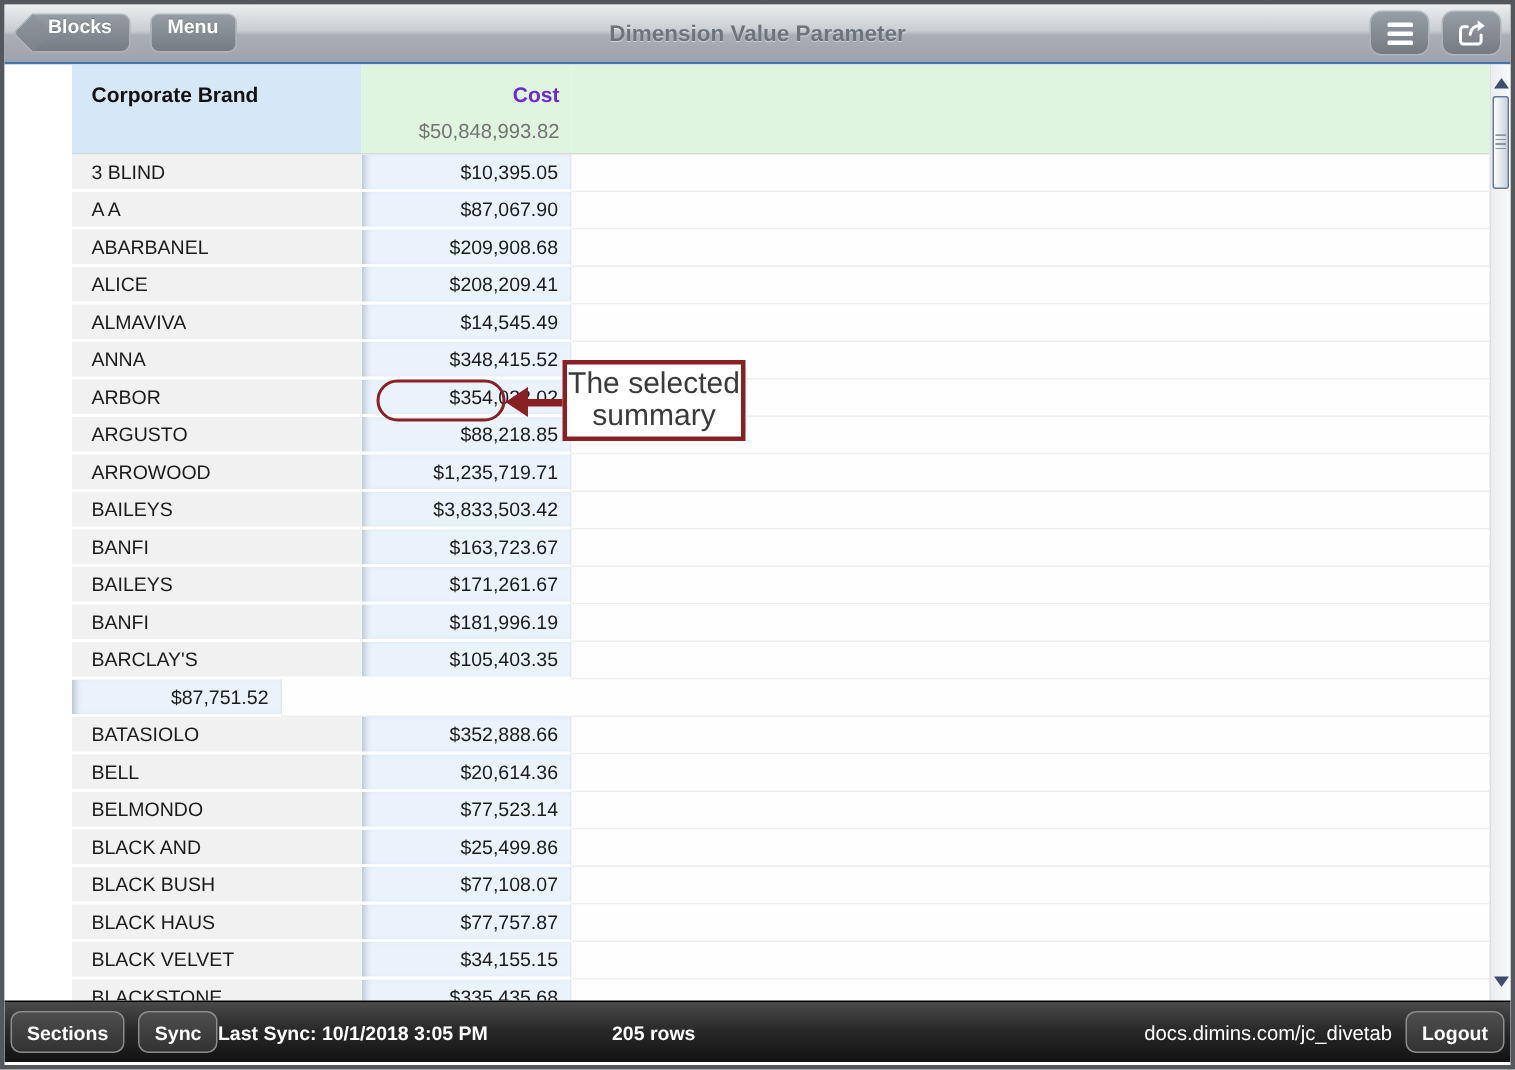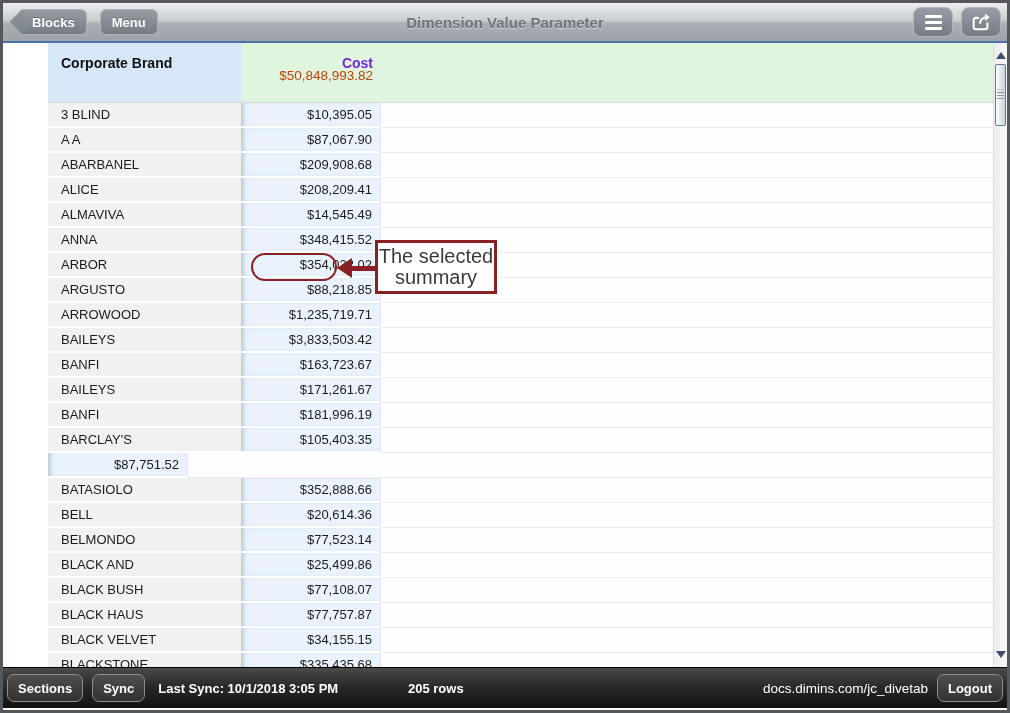--- a/index.html
+++ b/index.html
@@ -4,21 +4,21 @@
 <style>
   * { margin:0; padding:0; box-sizing:border-box; }
   body { background:#dcdcdc; font-family:"Liberation Sans", sans-serif; }
   .app { position:relative; width:1010px; height:713px; border:3px solid #54585c;
          background:#fff; overflow:hidden; }
 
   
   .topbar { position:relative; height:40px;
     background:linear-gradient(to bottom,#eceeef 0%,#c9cdd1 46%,#a9afb5 54%,#9da3a9 100%);
     border-bottom:2px solid #4a74a8; display:flex; align-items:center; }
-  .tb-btn { position:relative; height:26px; display:flex; align-items:center; padding:0 11px;
+  .tb-btn { position:relative; height:26px; display:flex; padding:0 11px;
     background:linear-gradient(to bottom,#959ca3,#757c84); border:1px solid #afb4b9;
     border-radius:6px; color:#fff; font-weight:bold; font-size:13px;
     text-shadow:0 -1px 0 rgba(0,0,0,.25); cursor:pointer; }
   .tb-btn.back { margin-left:17px; border-top-left-radius:3px; border-bottom-left-radius:3px; }
   .tb-btn.back::before { content:""; position:absolute; left:-9px; top:50%; width:18px; height:18px;
     transform:translateY(-50%) rotate(45deg); background:linear-gradient(135deg,#8f969d,#7b828a);
     border-left:1px solid #afb4b9; border-bottom:1px solid #afb4b9; border-radius:0 0 0 4px; z-index:-0; }
   .tb-btn.menu { margin-left:13px; }
   .tb-btn span { position:relative; z-index:1; }
   .tb-title { position:absolute; left:0; right:0; text-align:center; font-size:15px; font-weight:bold;
@@ -32,21 +32,21 @@
   .hamburger i { display:block; width:17px; height:3px; background:#fff; border-radius:1px; }
 
   
   .content { position:relative; height:624px; overflow:hidden; background:#fff; }
   .table-wrap { position:absolute; left:0; top:0; right:14px; bottom:0; overflow:hidden;margin-left:45px; }
   .thead { position:relative; display:flex; height:60px; border-bottom:1px solid #d9d9d9; }
   .th-brand { width:193px; background:#d6e7f8; font-weight:bold; font-size:14px; color:#111;
     padding:12px 0 0 13px; }
   .th-cost { position:relative; width:140px; background:#e0f5de; }
   .th-cost .lbl { position:absolute; top:12px; right:8px; font-weight:bold; font-size:14px; color:#6d28d9;text-align:center; }
-  .th-cost .total { position:absolute; bottom:19px; right:8px; font-size:13.5px; color:#c2410c; }
+  .th-cost .total { position:absolute; bottom:7px; right:8px; font-size:13.5px; color:#737373; }
   .th-fill { flex:1; background:#e0f5de; }
   .trow { display:flex; height:25px; }
   .cell { font-size:13px; color:#1b1b1b; line-height:23px; }
   .c-brand { width:193px; background:#f1f1f1; border-bottom:2px solid #ffffff; padding-left:13px;
     white-space:nowrap; overflow:hidden; }
   .c-cost { width:140px; background:#eaf3fc; border-bottom:2px solid #ffffff; text-align:right;
     padding-right:8px; box-shadow:inset 5px 0 5px -3px rgba(130,148,166,.55);
     border-right:1px solid #dfe6ec; }
   .c-fill { flex:1; background:#fefefe; border-bottom:1px solid #ededed; }
 
@@ -77,21 +77,21 @@
 
   
   .footer { position:relative; height:41px; display:flex; align-items:center;
     background:linear-gradient(to bottom,#4a4a4a 0%,#2a2a2a 45%,#121212 100%);
     border-top:1px solid #000; color:#fff; }
   .f-btn { height:28px; display:flex; align-items:center; padding:0 10px;
     background:linear-gradient(to bottom,#4e4e4e,#323232); border:1px solid #8d8d8d;
     border-radius:7px; color:#fff; font-weight:bold; font-size:13px; cursor:pointer; }
   .f-btn.sections { margin-left:4px; }
   .f-btn.sync { margin-left:9px; }
-  .f-last-sync { margin-left:13px; font-size:13px; font-weight:bold; }
+  .f-last-sync { font-size:13px; font-weight:bold; }
   .f-rows { position:absolute; left:405px; font-size:13px; font-weight:bold; }
   .f-server { margin-left:auto; font-size:13.5px; margin-right:9px; }
   .f-btn.logout { margin-right:4px; }
 </style>
 </head>
 <body>
 
 <div class="app">
 
   <div class="topbar">

